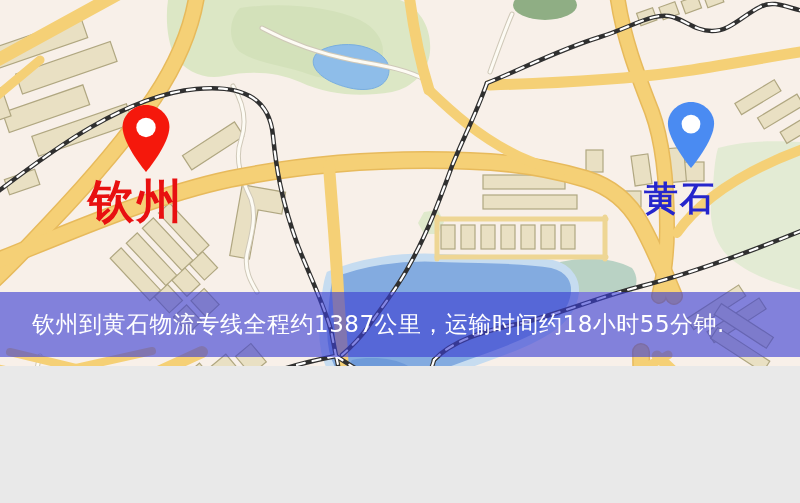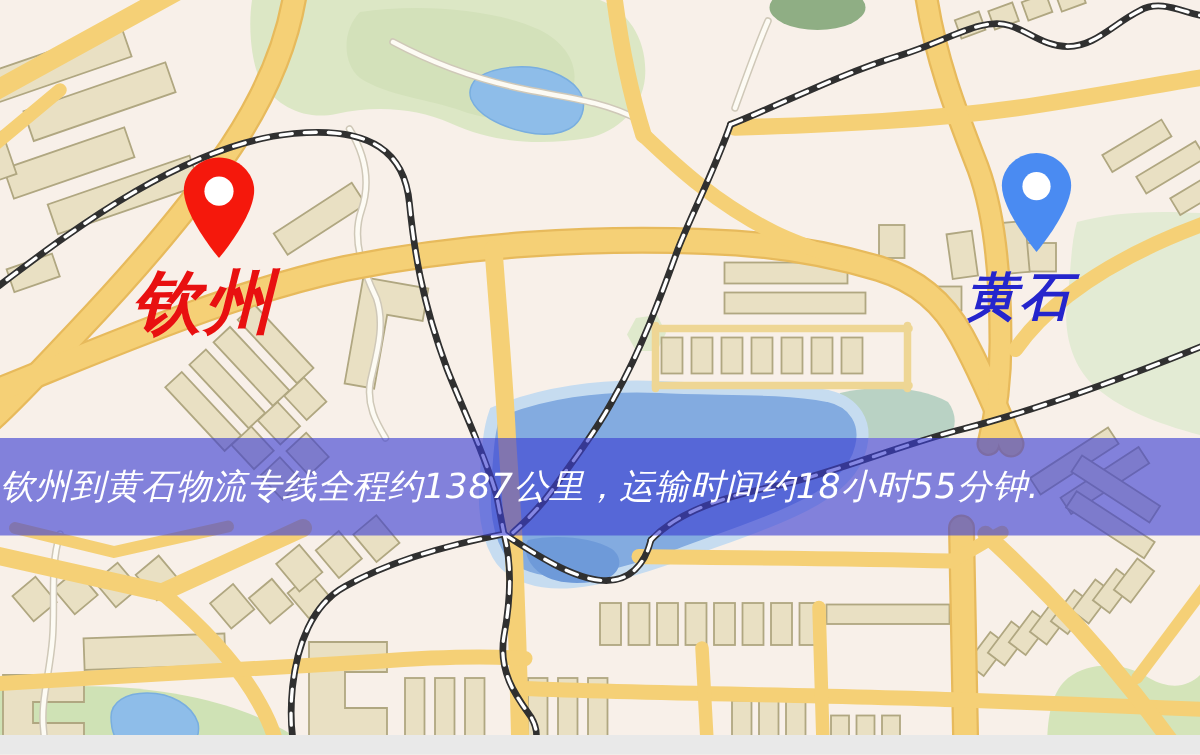--- a/index.html
+++ b/index.html
@@ -1,25 +1,25 @@
 <!DOCTYPE html>
 <html><head>
 <meta charset="utf-8">
 <style>
   html,body{margin:0;padding:0;background:#e9e9e9;font-family:"DejaVu Sans","Liberation Sans",sans-serif;}
-  #stage{position:relative;width:800px;height:490px;overflow:hidden;background:#f8f0e9;font-style:italic;}
+  #stage{position:relative;width:800px;height:366px;overflow:hidden;background:#f8f0e9;}
   #map-svg{position:absolute;left:0;top:0;filter:blur(.3px) saturate(1.02);}
   .city-label{position:absolute;font-weight:700;letter-spacing:2px;line-height:1;
     text-shadow:0 0 1px rgba(255,255,255,.25);white-space:nowrap;}
   #origin-label{left:88px;top:178px;font-size:46px;color:#e81010;}
   #destination-label{left:644px;top:181px;font-size:34px;color:#2525cc;}
   #route-banner{position:absolute;left:0;top:292px;width:800px;height:65px;
     background:rgba(58,62,210,0.62);display:flex;align-items:center;}
   #route-banner span{color:#ffffff;font-size:23px;letter-spacing:.5px;
-    white-space:nowrap;font-weight:400;}
+    white-space:nowrap;font-weight:400;margin-left:32px;}
 </style>
 </head>
 <body>
 
 <div id="stage">
 
   <svg id="map-svg" width="800" height="503" viewBox="0 0 800 503">
 
     <rect x="0" y="0" width="800" height="503" fill="#f8f0e9"></rect>
 

